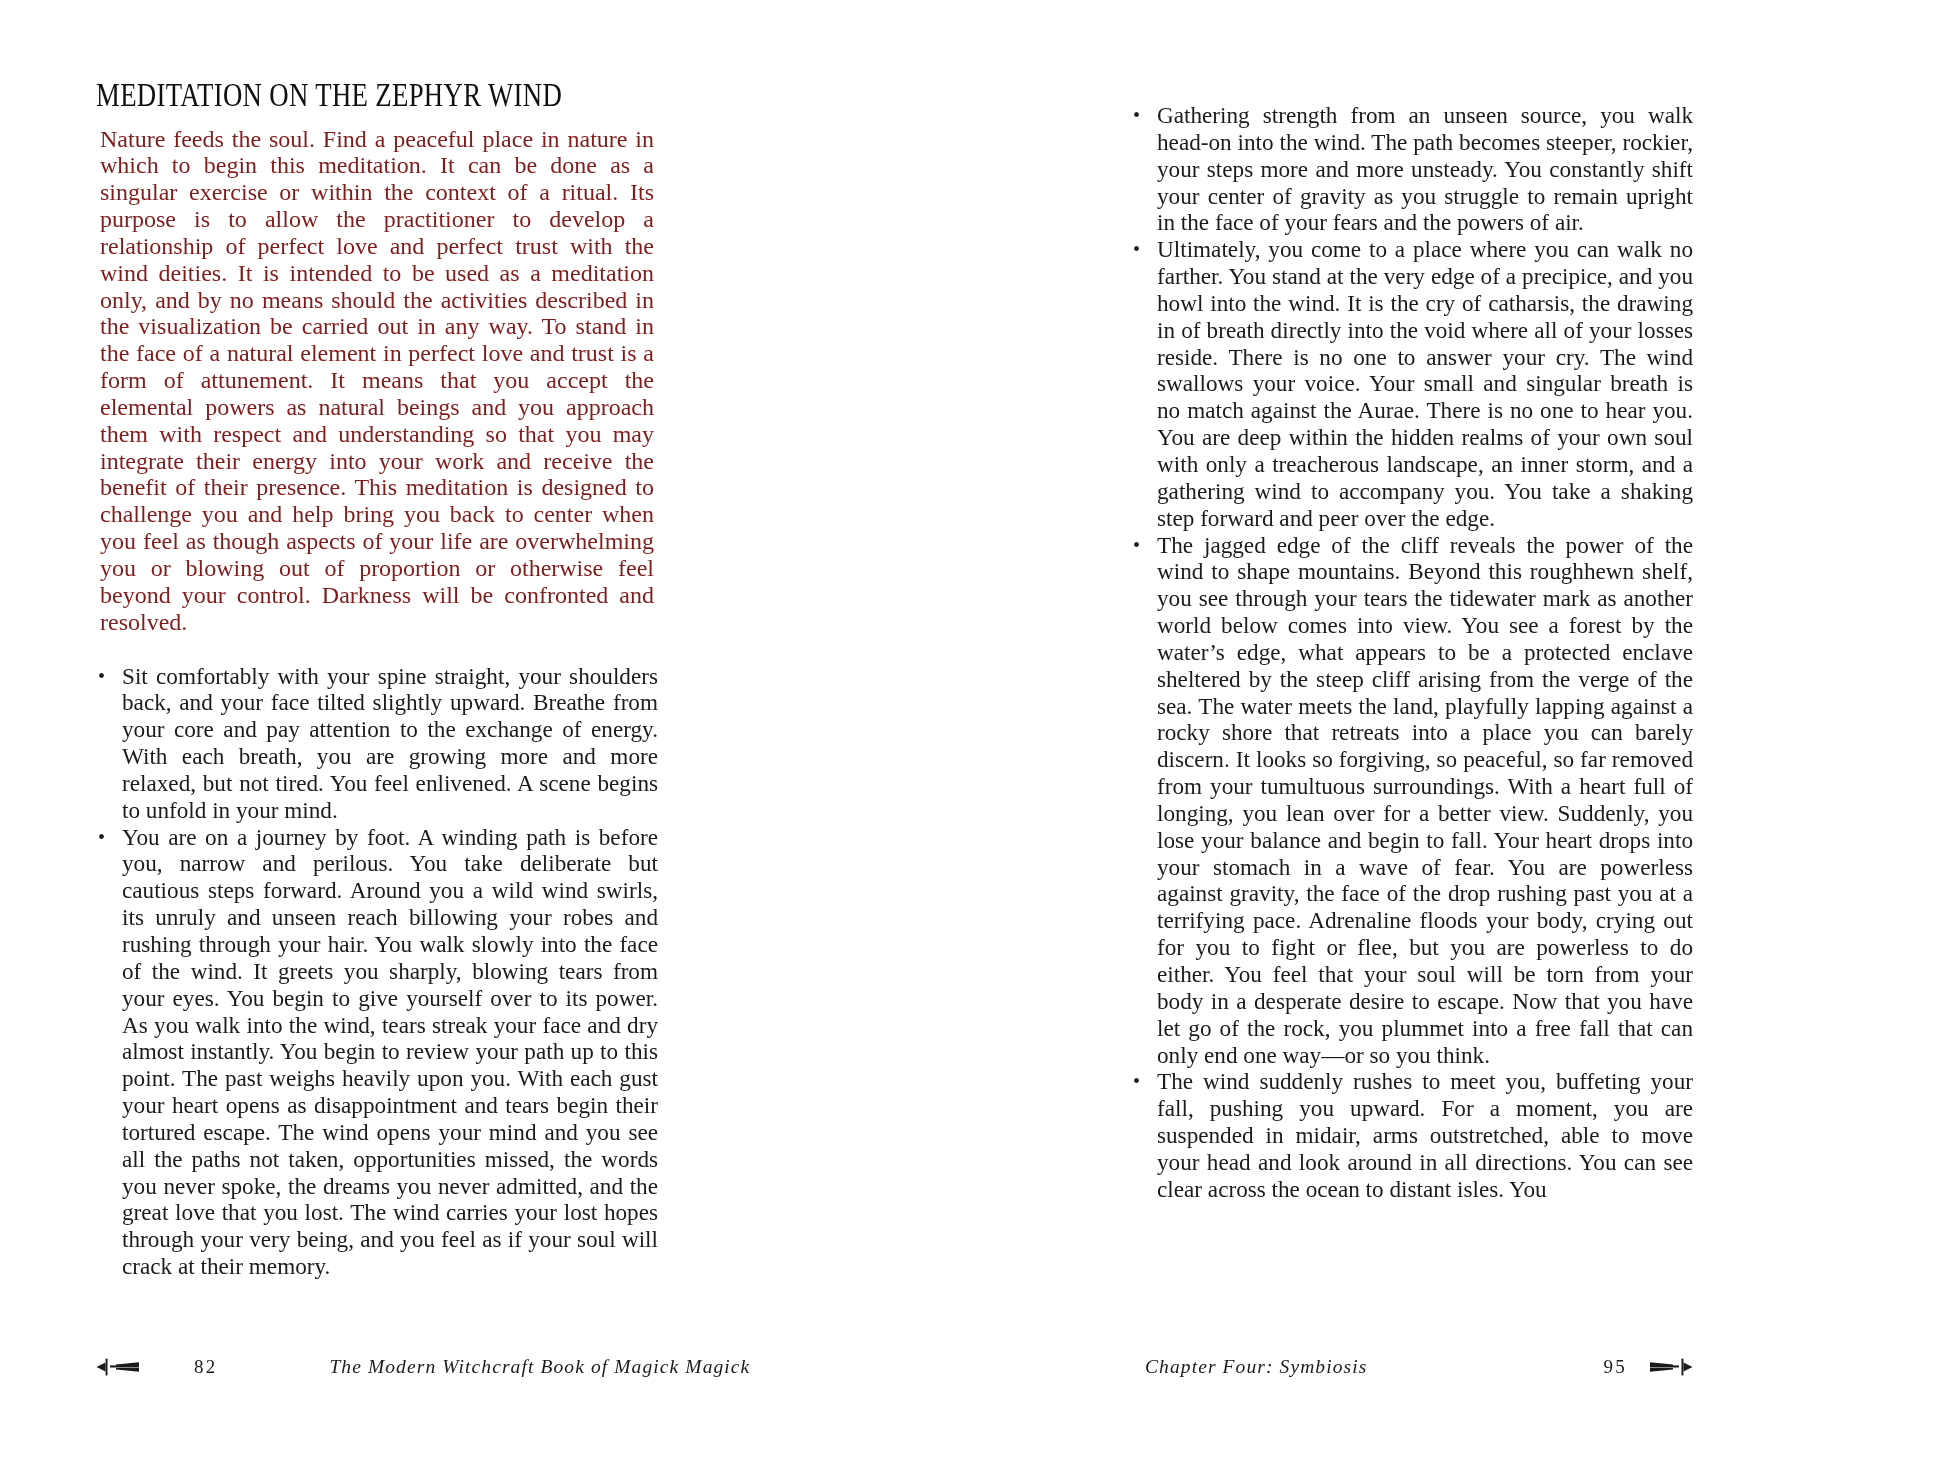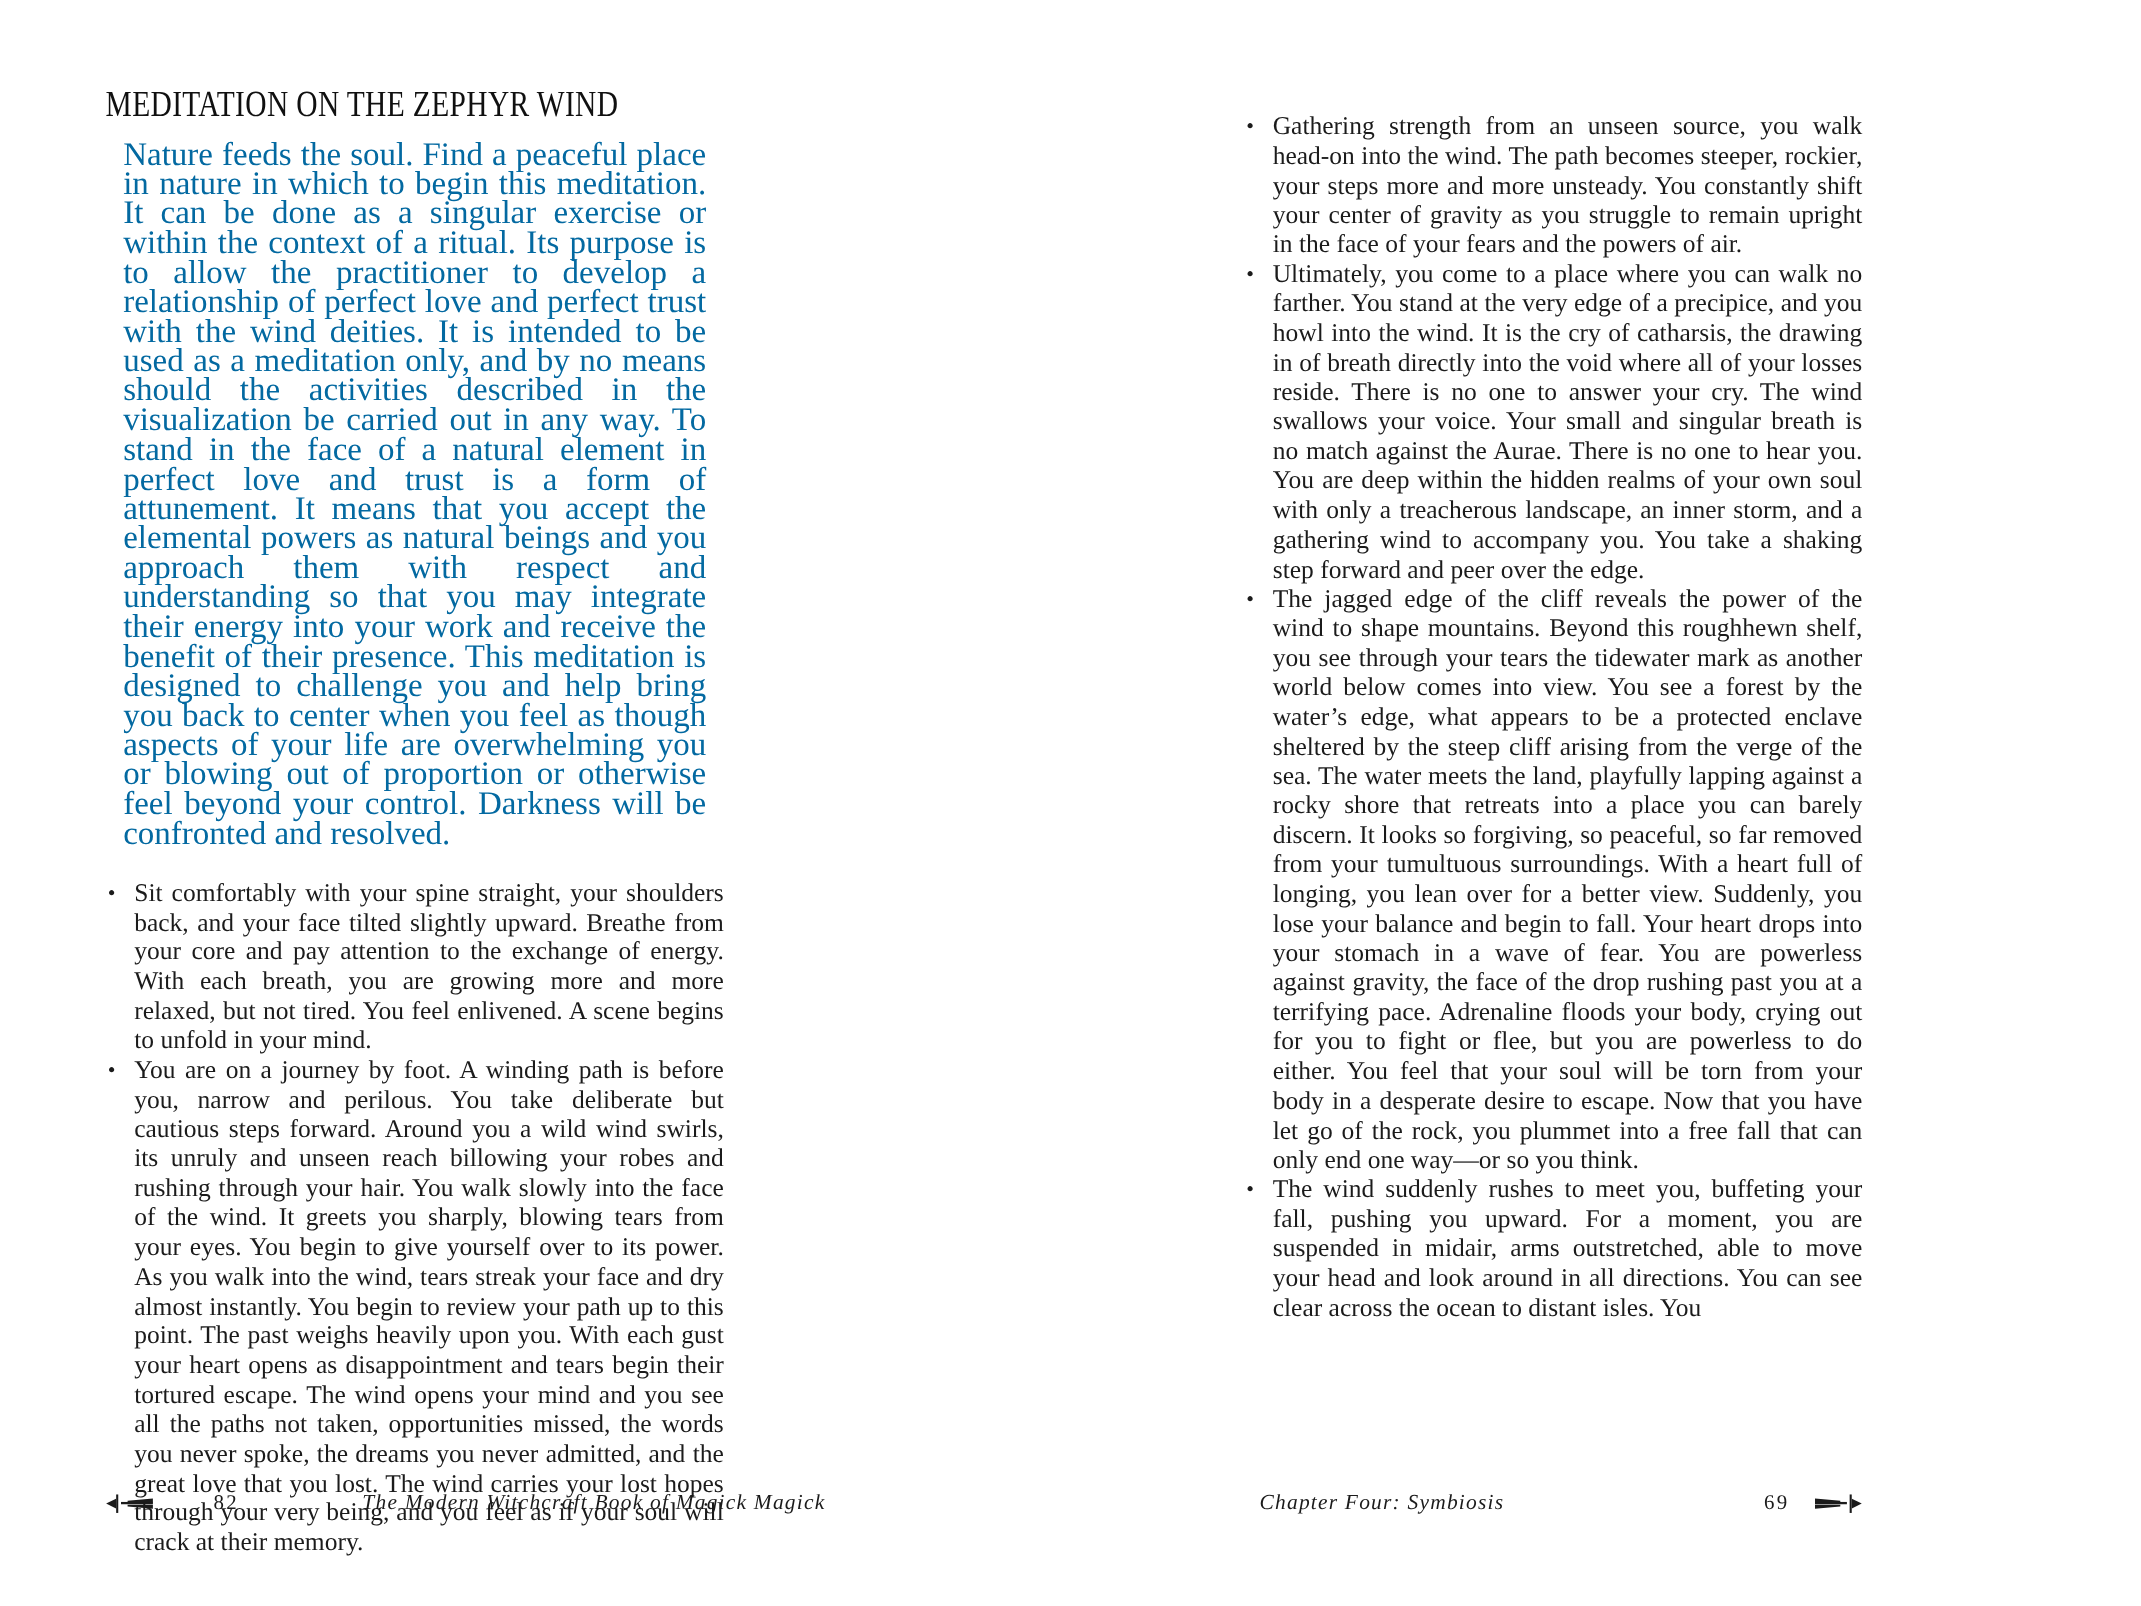--- a/index.html
+++ b/index.html
@@ -55,28 +55,28 @@
     text-transform: uppercase;
     margin: 0 0 14px 0;
     transform: scaleX(0.80);
     transform-origin: left center;
     width: 125%;
     white-space: nowrap;
     color: #101010;
   }
 
   .body-para {
-    font-size: 30px;
+    font-size: 24px;
     line-height: 26.85px;
     text-align: justify;
     text-justify: inter-word;
-    margin: 16px;
+    margin: 4px;
     hyphens: auto;
     -webkit-hyphens: auto;
-    color: #0369a1;
+    color: #7f1d1d;
   }
 
   .bullet-list {
     list-style: none;
     margin: 0;
     padding: 0;
   }
   .bullet-list.spaced-top {
     margin-top: 27px;
   }
@@ -229,21 +229,21 @@
           <span>The wind suddenly rushes to meet you, buffeting your fall, pushing you upward. For a moment, you are suspended in midair, arms outstretched, able to move your head and look around in all directions. You can see clear across the ocean to distant isles. You</span>
         </li>
       </ul>
 
     </div>
 
     <div class="page-footer">
       <div class="footer-inner">
         <span class="running-title">Chapter Four: Symbiosis</span>
         <span class="folio-group">
-          <span class="folio">69</span>
+          <span class="folio">95</span>
           <span class="ornament-wrap">
             <svg class="ornament flip" width="44" height="22" viewBox="0 0 44 22" aria-hidden="true">
               <g fill="#1b1b1b">
                 <rect x="14" y="9.4" width="29" height="2.1"></rect>
                 <path d="M43 6.3 L20 8.4 L20 10.0 L43 10.0 Z"></path>
                 <path d="M43 15.7 L20 13.6 L20 12.0 L43 12.0 Z"></path>
                 <rect x="9.6" y="2.6" width="1.9" height="16.8"></rect>
                 <path d="M0.5 10.9 L9.5 6.4 L9.5 15.4 Z"></path>
               </g>
             </svg>

